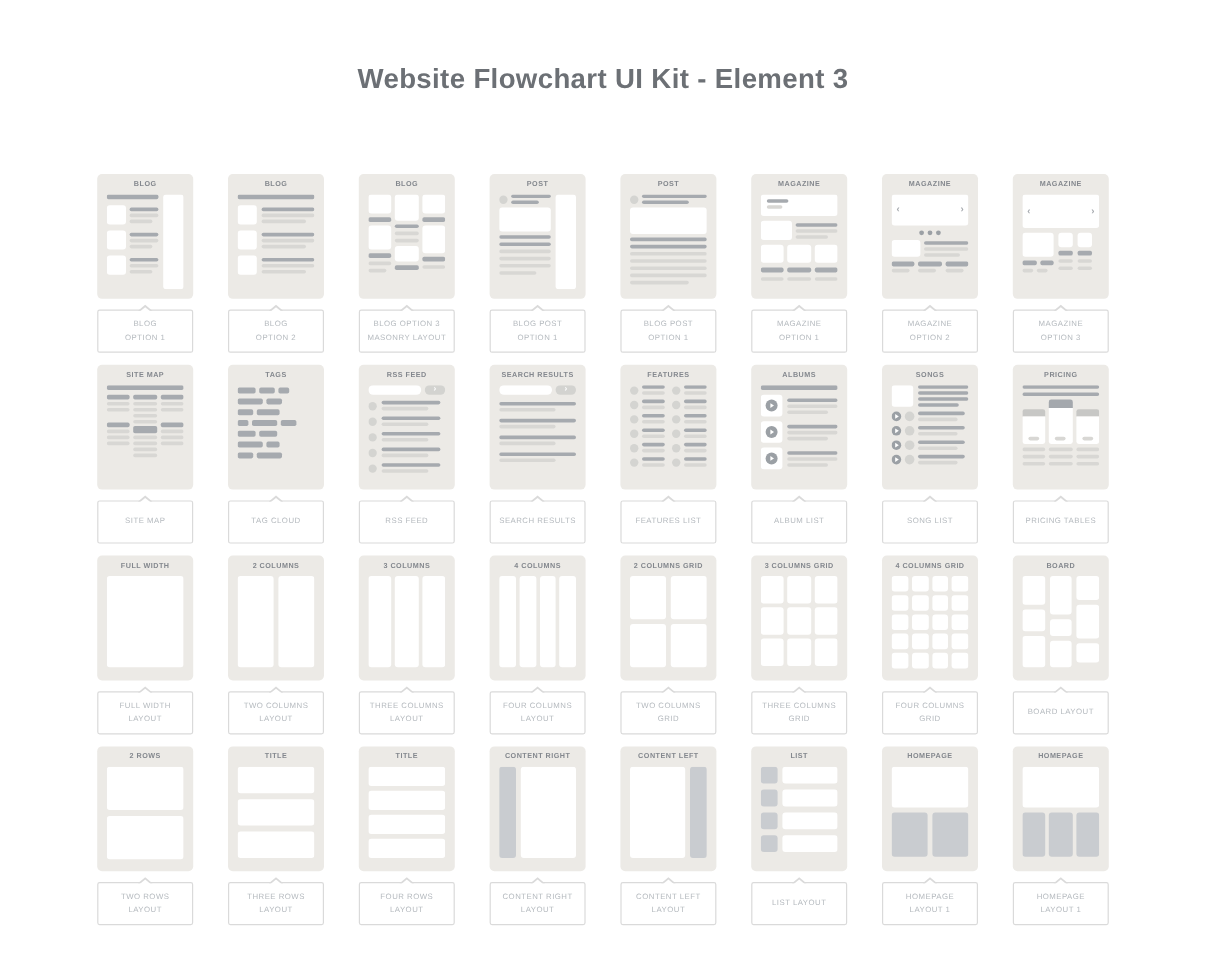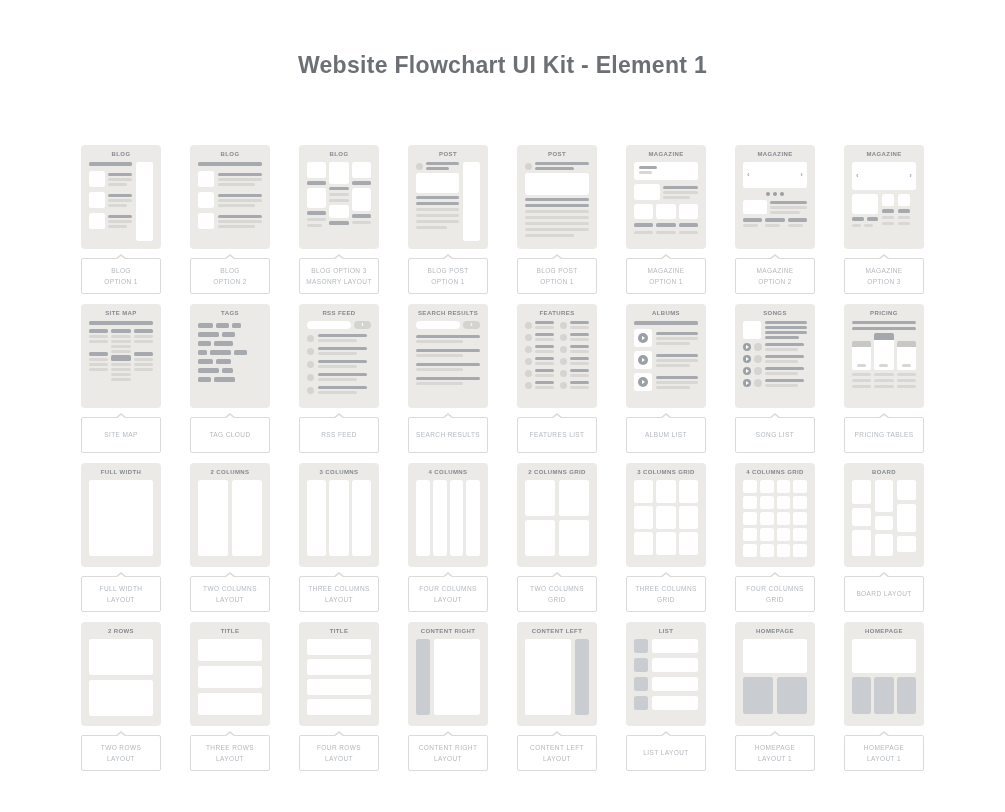--- a/index.html
+++ b/index.html
@@ -42,21 +42,21 @@
   .btn{width:17px;height:8px;background:#D3D3D0;border-radius:4px;color:#fff;font-size:7px;font-weight:700;display:flex;align-items:center;justify-content:center;line-height:0;flex-shrink:0}
   .cap{height:6px;border-radius:2px 2px 0 0;flex-shrink:0}
   .capl{background:#C7C7C5}.capd{background:#A4A8AD;height:7px}
   .pbody{background:#fff;border-radius:0 0 2px 2px;display:flex;align-items:flex-end;justify-content:center;padding-bottom:3px;box-sizing:border-box}
   .dash{width:9px;height:3px;background:#D8D7D4;border-radius:1.5px}
   .grid2f{display:grid;grid-template-columns:1fr 1fr;gap:4px 6px;align-content:start}
 </style>
 </head>
 <body>
 
-<h1 class="page-title">Website Flowchart UI Kit - Element 1</h1>
+<h1 class="page-title">Website Flowchart UI Kit - Element 3</h1>
 
 <div class="grid">
 
   <div class="unit">
     <div class="thumb">
       <div class="tt">BLOG</div>
       <div class="tb r g4">
         <div class="col g5 grow">
           <div class="b4d"></div>
           <div class="r g3">

